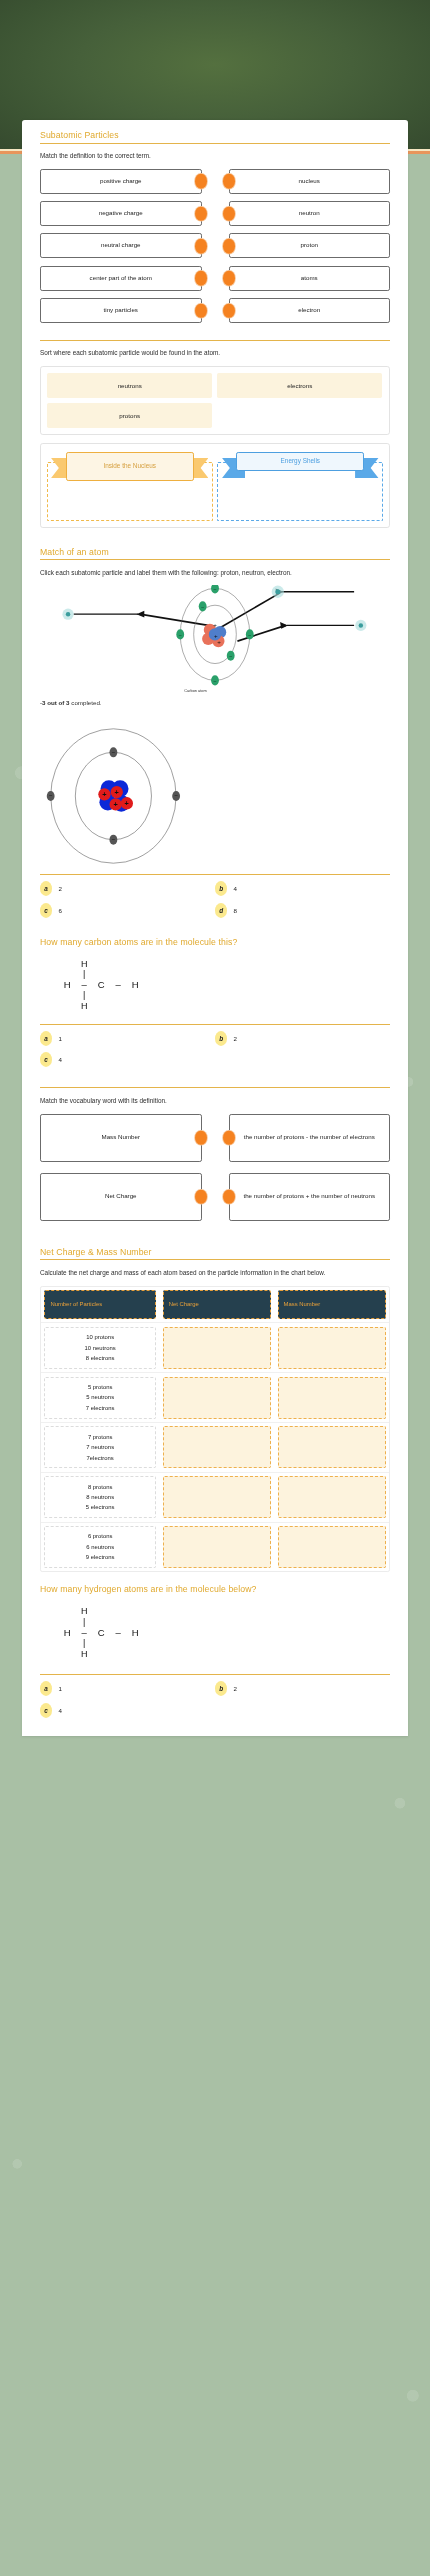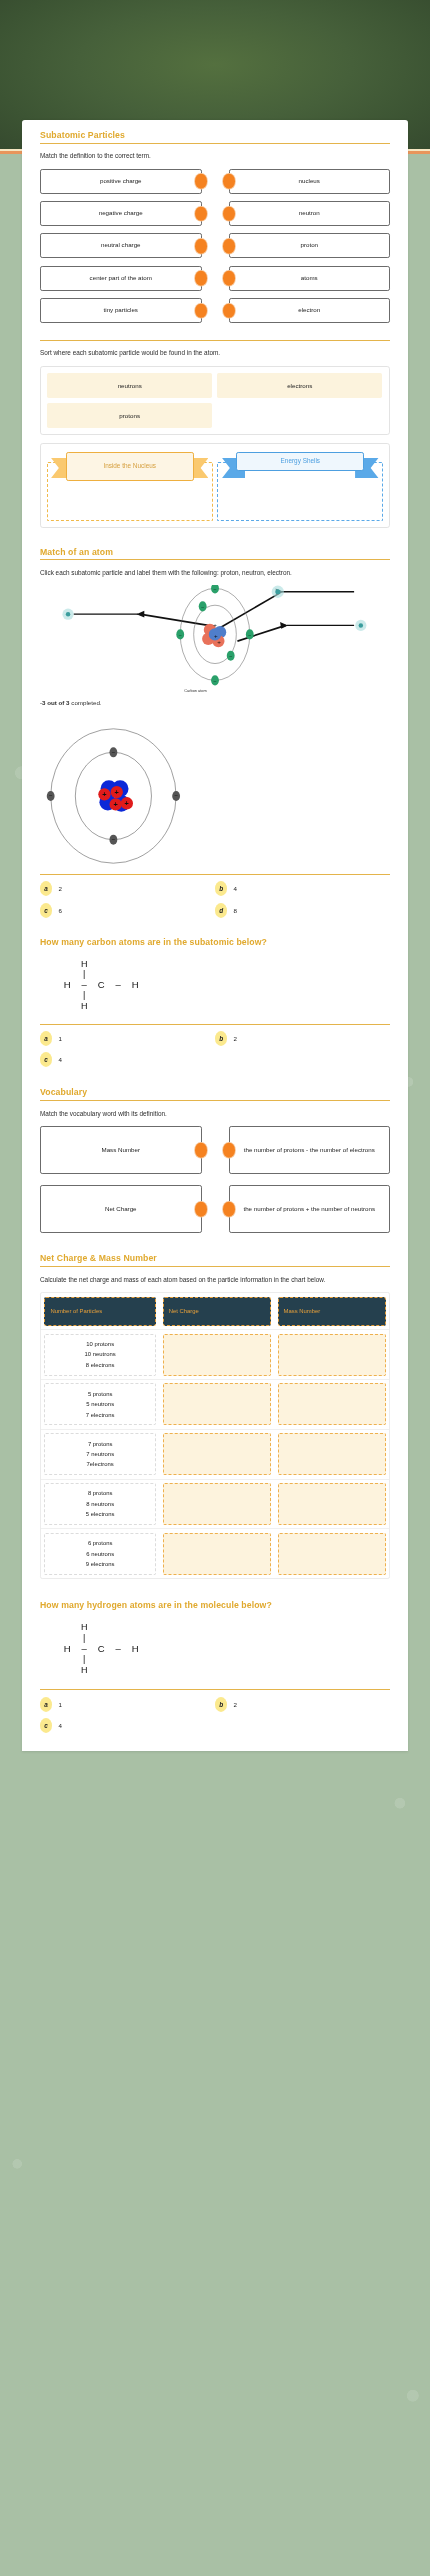--- a/index.html
+++ b/index.html
@@ -49,21 +49,21 @@
     position: relative; z-index: 2;
     width: 386px; margin: 0 auto;
     background: #ffffff;
     border-radius: 2.8px 2.8px 0 0;
     margin-top: -34px;
     padding: 10px 0 14.6px 0;
     box-shadow: 0 0.6px 2.8px rgba(0,0,0,.10);
   }
   .sec { padding: 0 18px; margin-bottom: 3.4px; }
   .sec-title {
-    font-size: 8.7px; color: #e0a92e; font-weight: 700;
+    font-size: 8.7px; color: #e0a92e; font-weight: 400;
     padding-bottom: 2.8px; letter-spacing: 0.1px;
   }
   .sec-rule { border-bottom: 0.7px solid #e4b44b; margin-bottom: 7.3px; }
   .sec-instr { font-size: 6.4px; color: #2d2d2d; line-height: 1.55; margin-bottom: 7.8px; }
 
   
   .match-row { display: flex; gap: 27px; margin-bottom: 7.3px; align-items: stretch; }
   .match-col { flex: 1; position: relative; display: flex; }
   .match-box {
     flex: 1; border: 0.6px solid #6b6b6b; border-radius: 2.2px;
@@ -388,21 +388,21 @@
         <div class="mcq-text">6</div>
       </div>
       <div class="mcq-opt">
         <div class="mcq-badge">d</div>
         <div class="mcq-text">8</div>
       </div>
     </div>
   </div>
 
   <div class="sec" style="margin-top:19px">
-    <div class="sec-title">How many carbon atoms are in the subatomic below?</div>
+    <div class="sec-title">How many carbon atoms are in the molecule this?</div>
 
     <div class="molecule">
       <div class="mol-line">
         <span class="mol-pad"></span>
           <span class="mol-bar">H</span>
       </div>
       <div class="mol-line">
         <span class="mol-pad"></span>
           <span class="mol-bar">|</span>
       </div>
@@ -434,21 +434,20 @@
         <div class="mcq-text">2</div>
       </div>
       <div class="mcq-opt">
         <div class="mcq-badge">c</div>
         <div class="mcq-text">4</div>
       </div>
     </div>
   </div>
 
   <div class="sec" style="margin-top:20px">
-    <div class="sec-title">Vocabulary</div>
     <div class="sec-rule"></div>
     <div class="sec-instr">Match the vocabulary word with its definition.</div>
 
     <div class="match-row" style="margin-bottom:11.2px">
       <div class="match-col">
         <div class="match-box" style="min-height:32.5px">Mass Number</div>
         <div class="dot right"></div>
       </div>
       <div class="match-col">
         <div class="match-box" style="min-height:48px">the number of protons - the number of electrons</div>
@@ -461,21 +460,21 @@
         <div class="match-box" style="min-height:32.5px">Net Charge</div>
         <div class="dot right"></div>
       </div>
       <div class="match-col">
         <div class="match-box" style="min-height:48px">the number of protons + the number of neutrons</div>
         <div class="dot left"></div>
       </div>
     </div>
   </div>
 
-  <div class="sec" style="margin-top:20px">
+  <div class="sec" style="margin-top:26px">
     <div class="sec-title">Net Charge &amp; Mass Number</div>
     <div class="sec-rule"></div>
     <div class="sec-instr">Calculate the net charge and mass of each atom based on the particle information in the chart below.</div>
 
     <div class="chart">
       <div class="chart-row head">
         <div class="chart-cell c1">
           <div class="hdr-cell">Number of Particles</div>
         </div>
         <div class="chart-cell">
@@ -561,21 +560,21 @@
         <div class="chart-cell">
           <div class="blank-cell"></div>
         </div>
         <div class="chart-cell">
           <div class="blank-cell"></div>
         </div>
       </div>
     </div>
   </div>
 
-  <div class="sec" style="margin-top:21px">
+  <div class="sec" style="margin-top:12px">
     <div class="sec-title">How many hydrogen atoms are in the molecule below?</div>
 
     <div class="molecule">
       <div class="mol-line">
         <span class="mol-pad"></span>
           <span class="mol-bar">H</span>
       </div>
       <div class="mol-line">
         <span class="mol-pad"></span>
           <span class="mol-bar">|</span>

